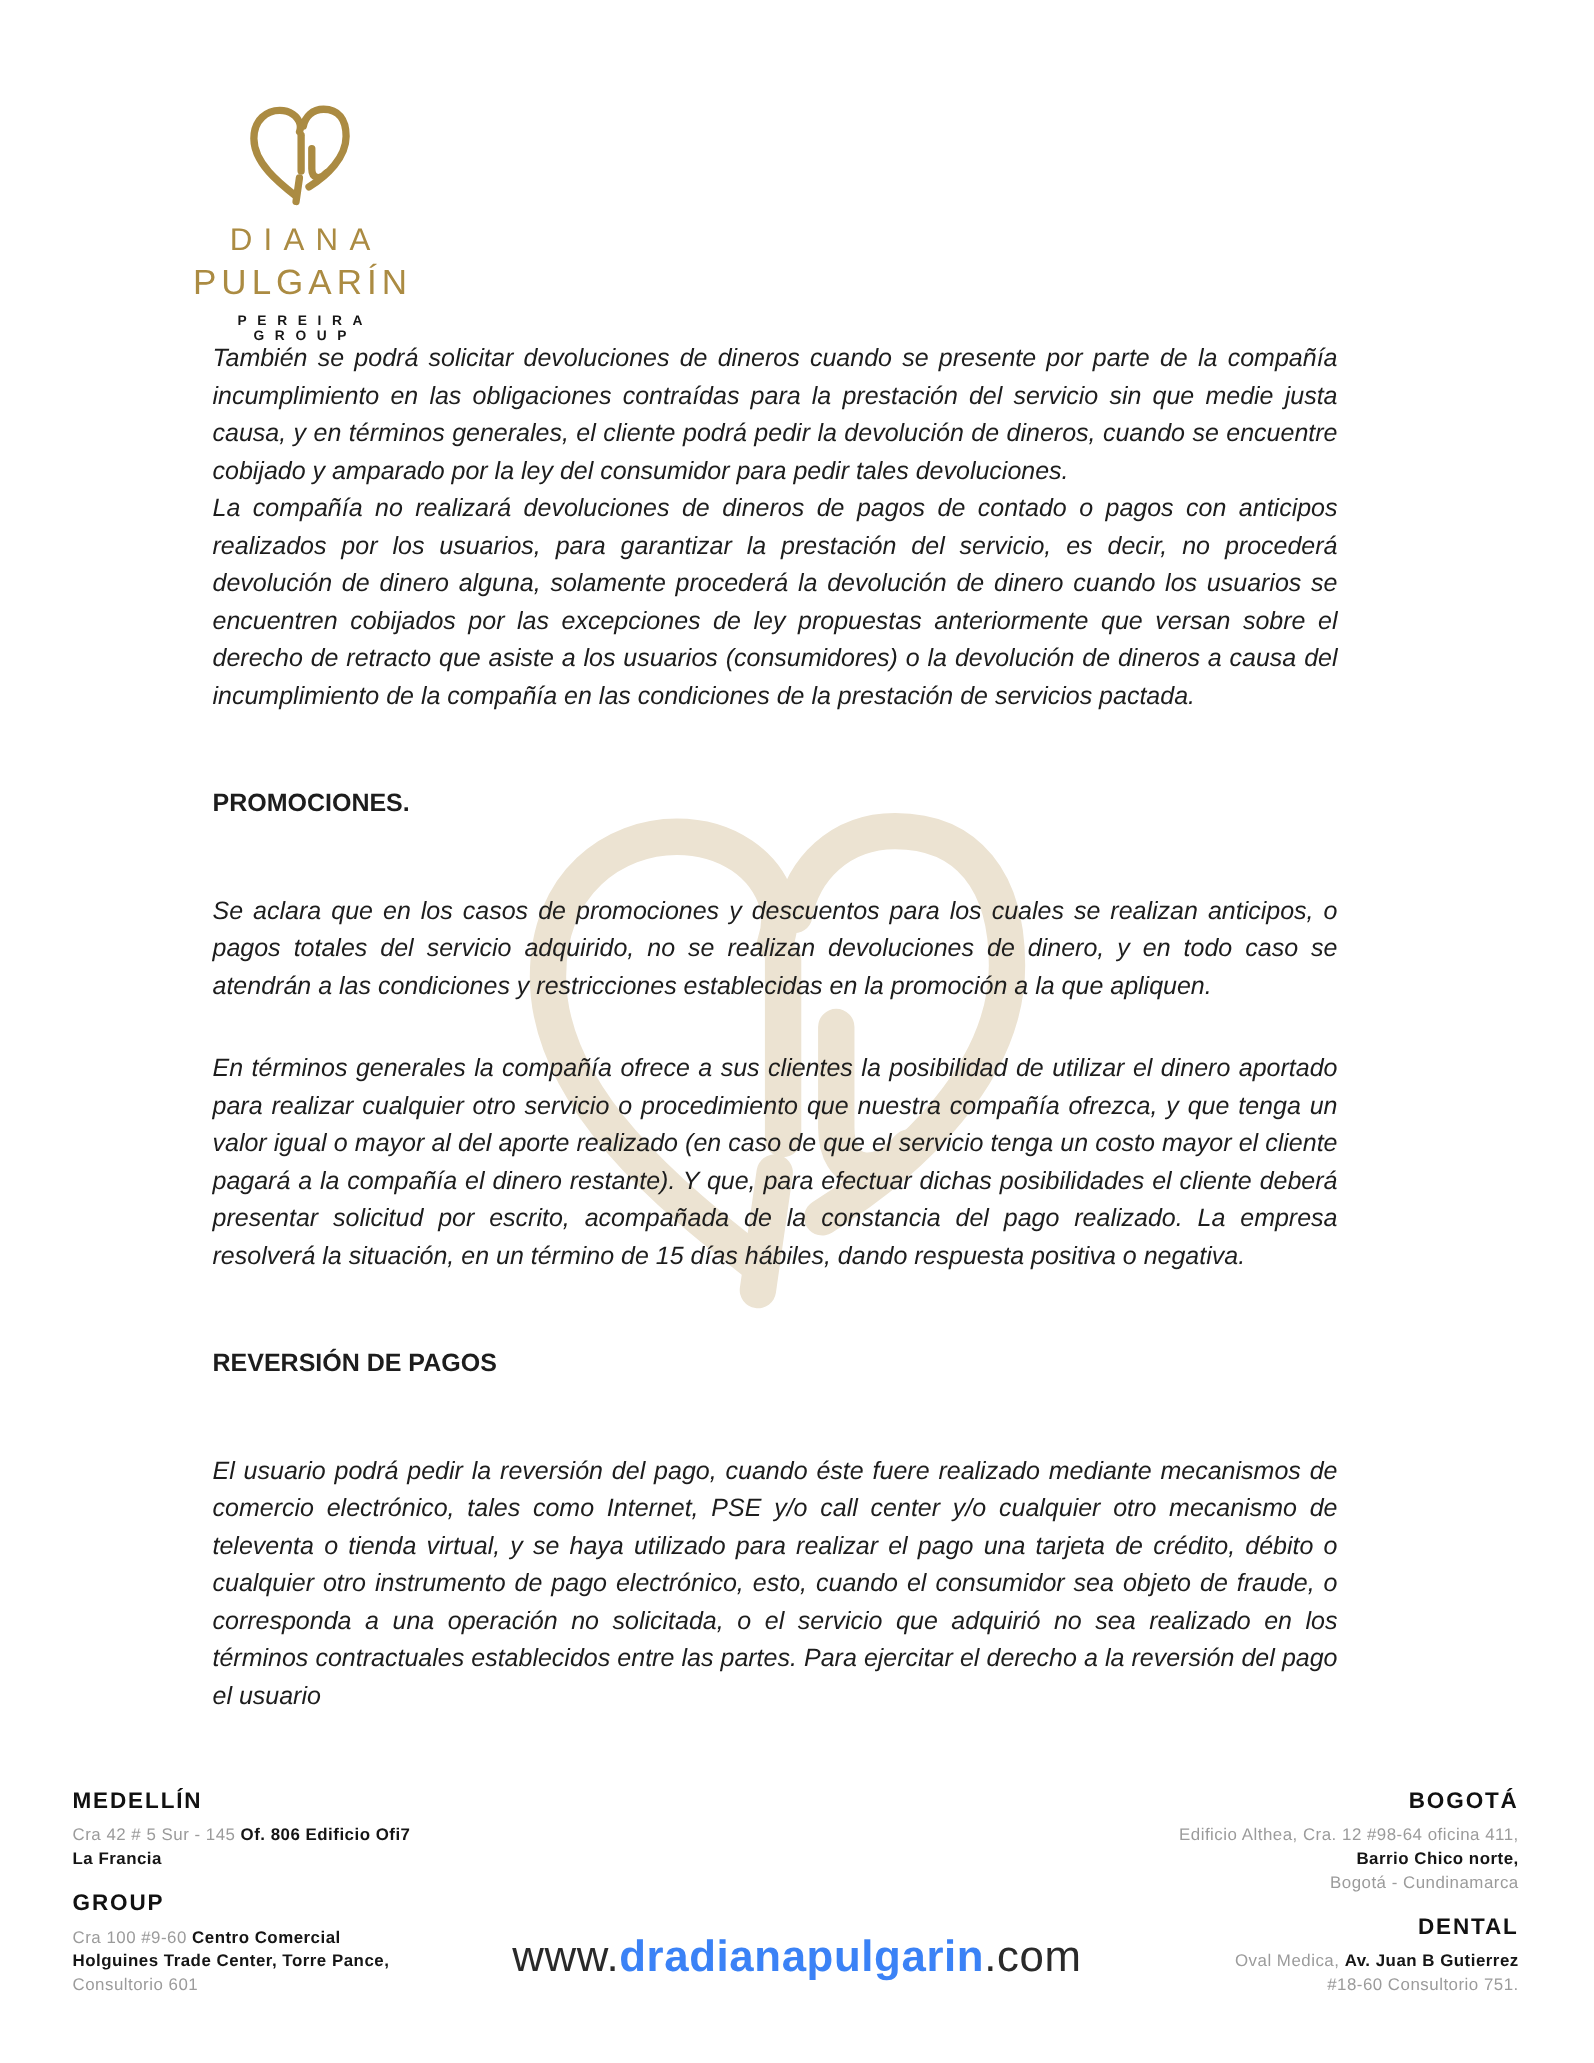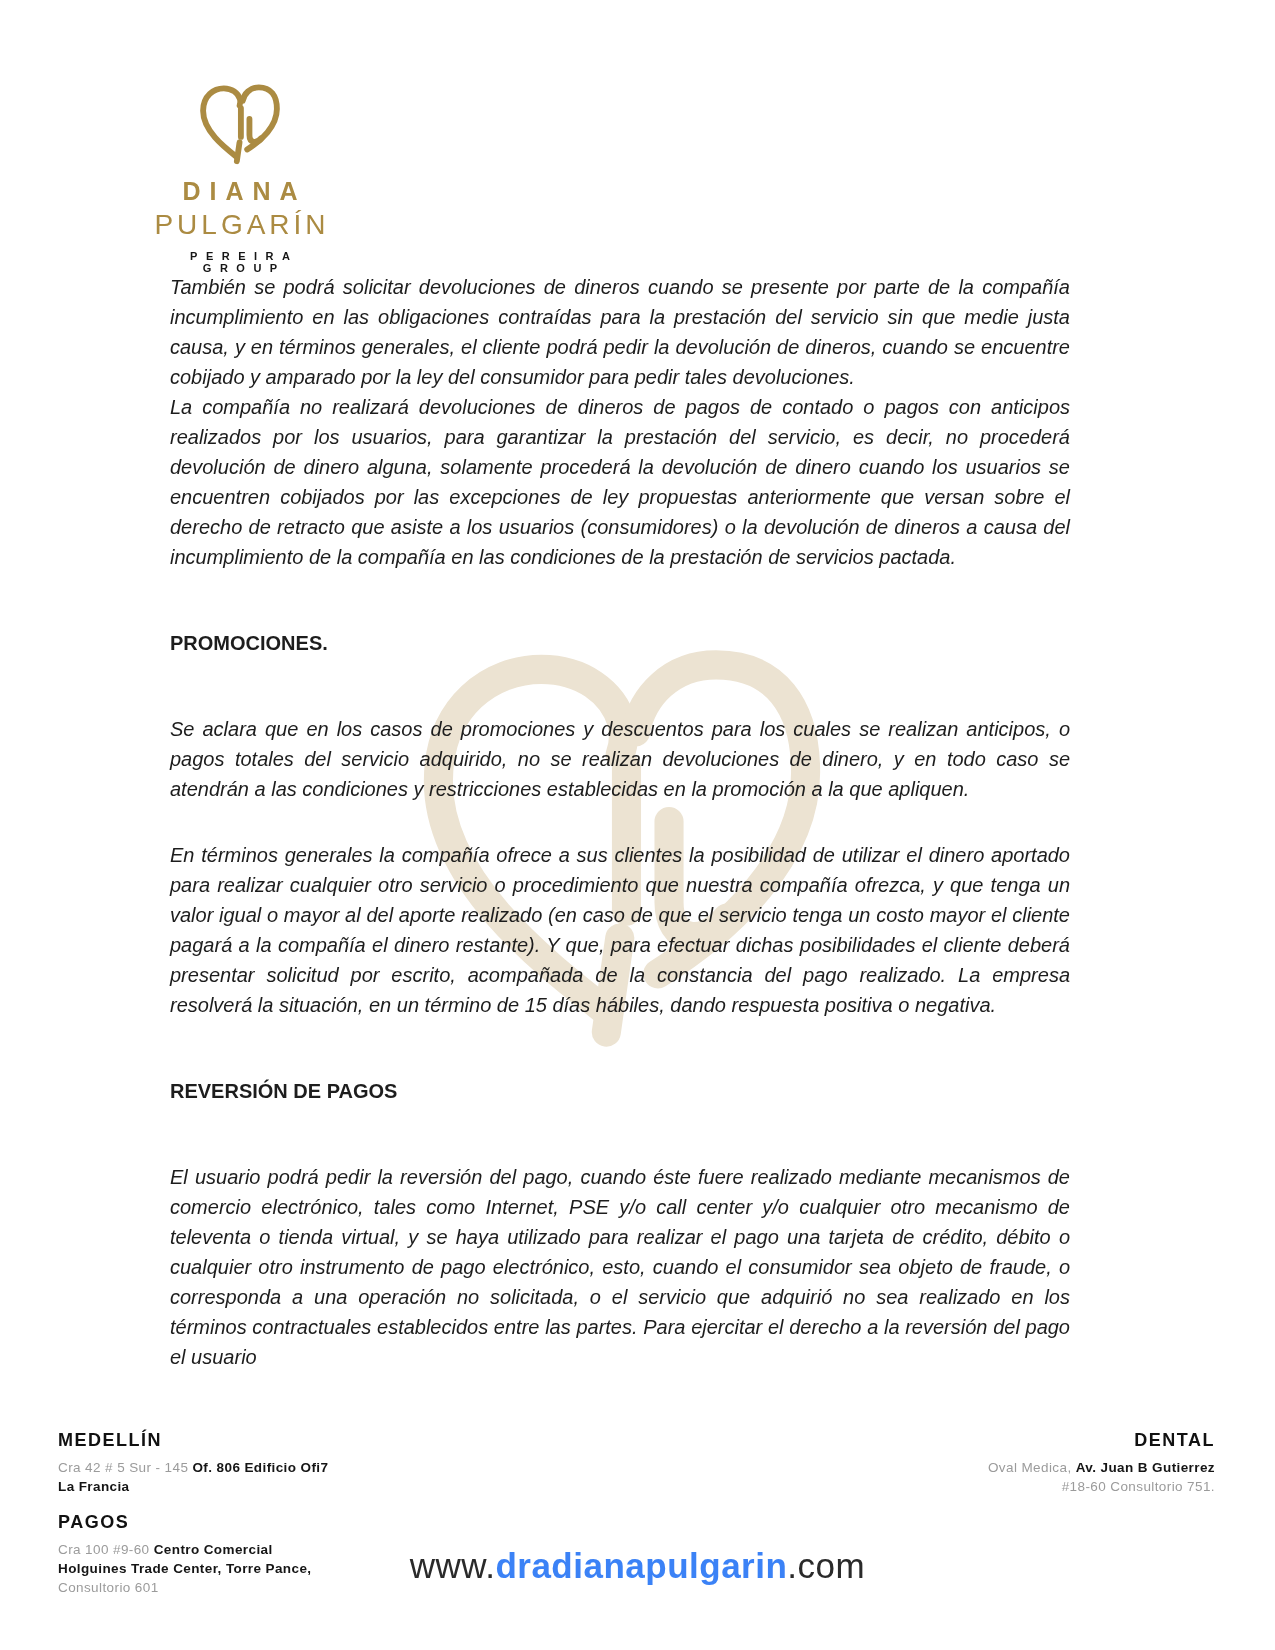--- a/index.html
+++ b/index.html
@@ -16,21 +16,21 @@
     font-family:"Liberation Sans","DejaVu Sans",sans-serif;
     -webkit-font-smoothing:antialiased;
   }
   .page{position:absolute;inset:0;overflow:hidden;background:#fff;}
 
   
   .brand{position:absolute;left:140px;top:82px;width:200px;text-align:center;z-index:3;}
   .brand-heart{color:var(--gold);width:90px;height:83px;display:inline-block;}
   .brand-name1{
     font-size:25px;letter-spacing:9px;padding-left:9px;color:var(--gold);
-    font-weight:700;margin-top:8px;
+    font-weight:400;margin-top:8px;
   }
   .brand-name2{
     font-size:28px;letter-spacing:4px;padding-left:4px;color:var(--gold);
     font-weight:400;margin-top:3px;
   }
   .brand-tagline{
     font-size:11px;letter-spacing:8.5px;padding-left:8.5px;color:#161616;
     font-weight:700;margin-top:9px;
   }
 
@@ -116,28 +116,34 @@
     <p class="para">El usuario podrá pedir la reversión del pago, cuando éste fuere realizado mediante mecanismos de comercio electrónico, tales como Internet, PSE y/o call center y/o cualquier otro mecanismo de televenta o tienda virtual, y se haya utilizado para realizar el pago una tarjeta de crédito, débito o cualquier otro instrumento de pago electrónico, esto, cuando el consumidor sea objeto de fraude, o corresponda a una operación no solicitada, o el servicio que adquirió no sea realizado en los términos contractuales establecidos entre las partes. Para ejercitar el derecho a la reversión del pago el usuario</p>
   </main>
 
   <div class="footer-left">
     <div class="loc">
       <div class="loc-city">MEDELLÍN</div>
       <div class="loc-line"><span class="seg-light">Cra 42 # 5 Sur - 145 </span><span class="seg-bold">Of. 806 Edificio Ofi7</span></div>
       <div class="loc-line"><span class="seg-bold">La Francia</span></div>
     </div>
     <div class="loc">
-      <div class="loc-city">PAGOS</div>
+      <div class="loc-city">GROUP</div>
       <div class="loc-line"><span class="seg-light">Cra 100 #9-60 </span><span class="seg-bold">Centro Comercial</span></div>
       <div class="loc-line"><span class="seg-bold">Holguines Trade Center, Torre Pance,</span></div>
       <div class="loc-line"><span class="seg-light">Consultorio 601</span></div>
     </div>
   </div>
 
   <div class="footer-right">
+    <div class="loc">
+      <div class="loc-city">BOGOTÁ</div>
+      <div class="loc-line"><span class="seg-light">Edificio Althea, Cra. 12 #98-64 oficina 411,</span></div>
+      <div class="loc-line"><span class="seg-bold">Barrio Chico norte,</span></div>
+      <div class="loc-line"><span class="seg-light">Bogotá - Cundinamarca</span></div>
+    </div>
     <div class="loc">
       <div class="loc-city">DENTAL</div>
       <div class="loc-line"><span class="seg-light">Oval Medica, </span><span class="seg-bold">Av. Juan B Gutierrez</span></div>
       <div class="loc-line"><span class="seg-light">#18-60 Consultorio 751.</span></div>
     </div>
   </div>
 
   <div class="website">
     <span class="thin">www.</span><span class="strong">dradianapulgarin</span><span class="thin">.com</span>
   </div>

